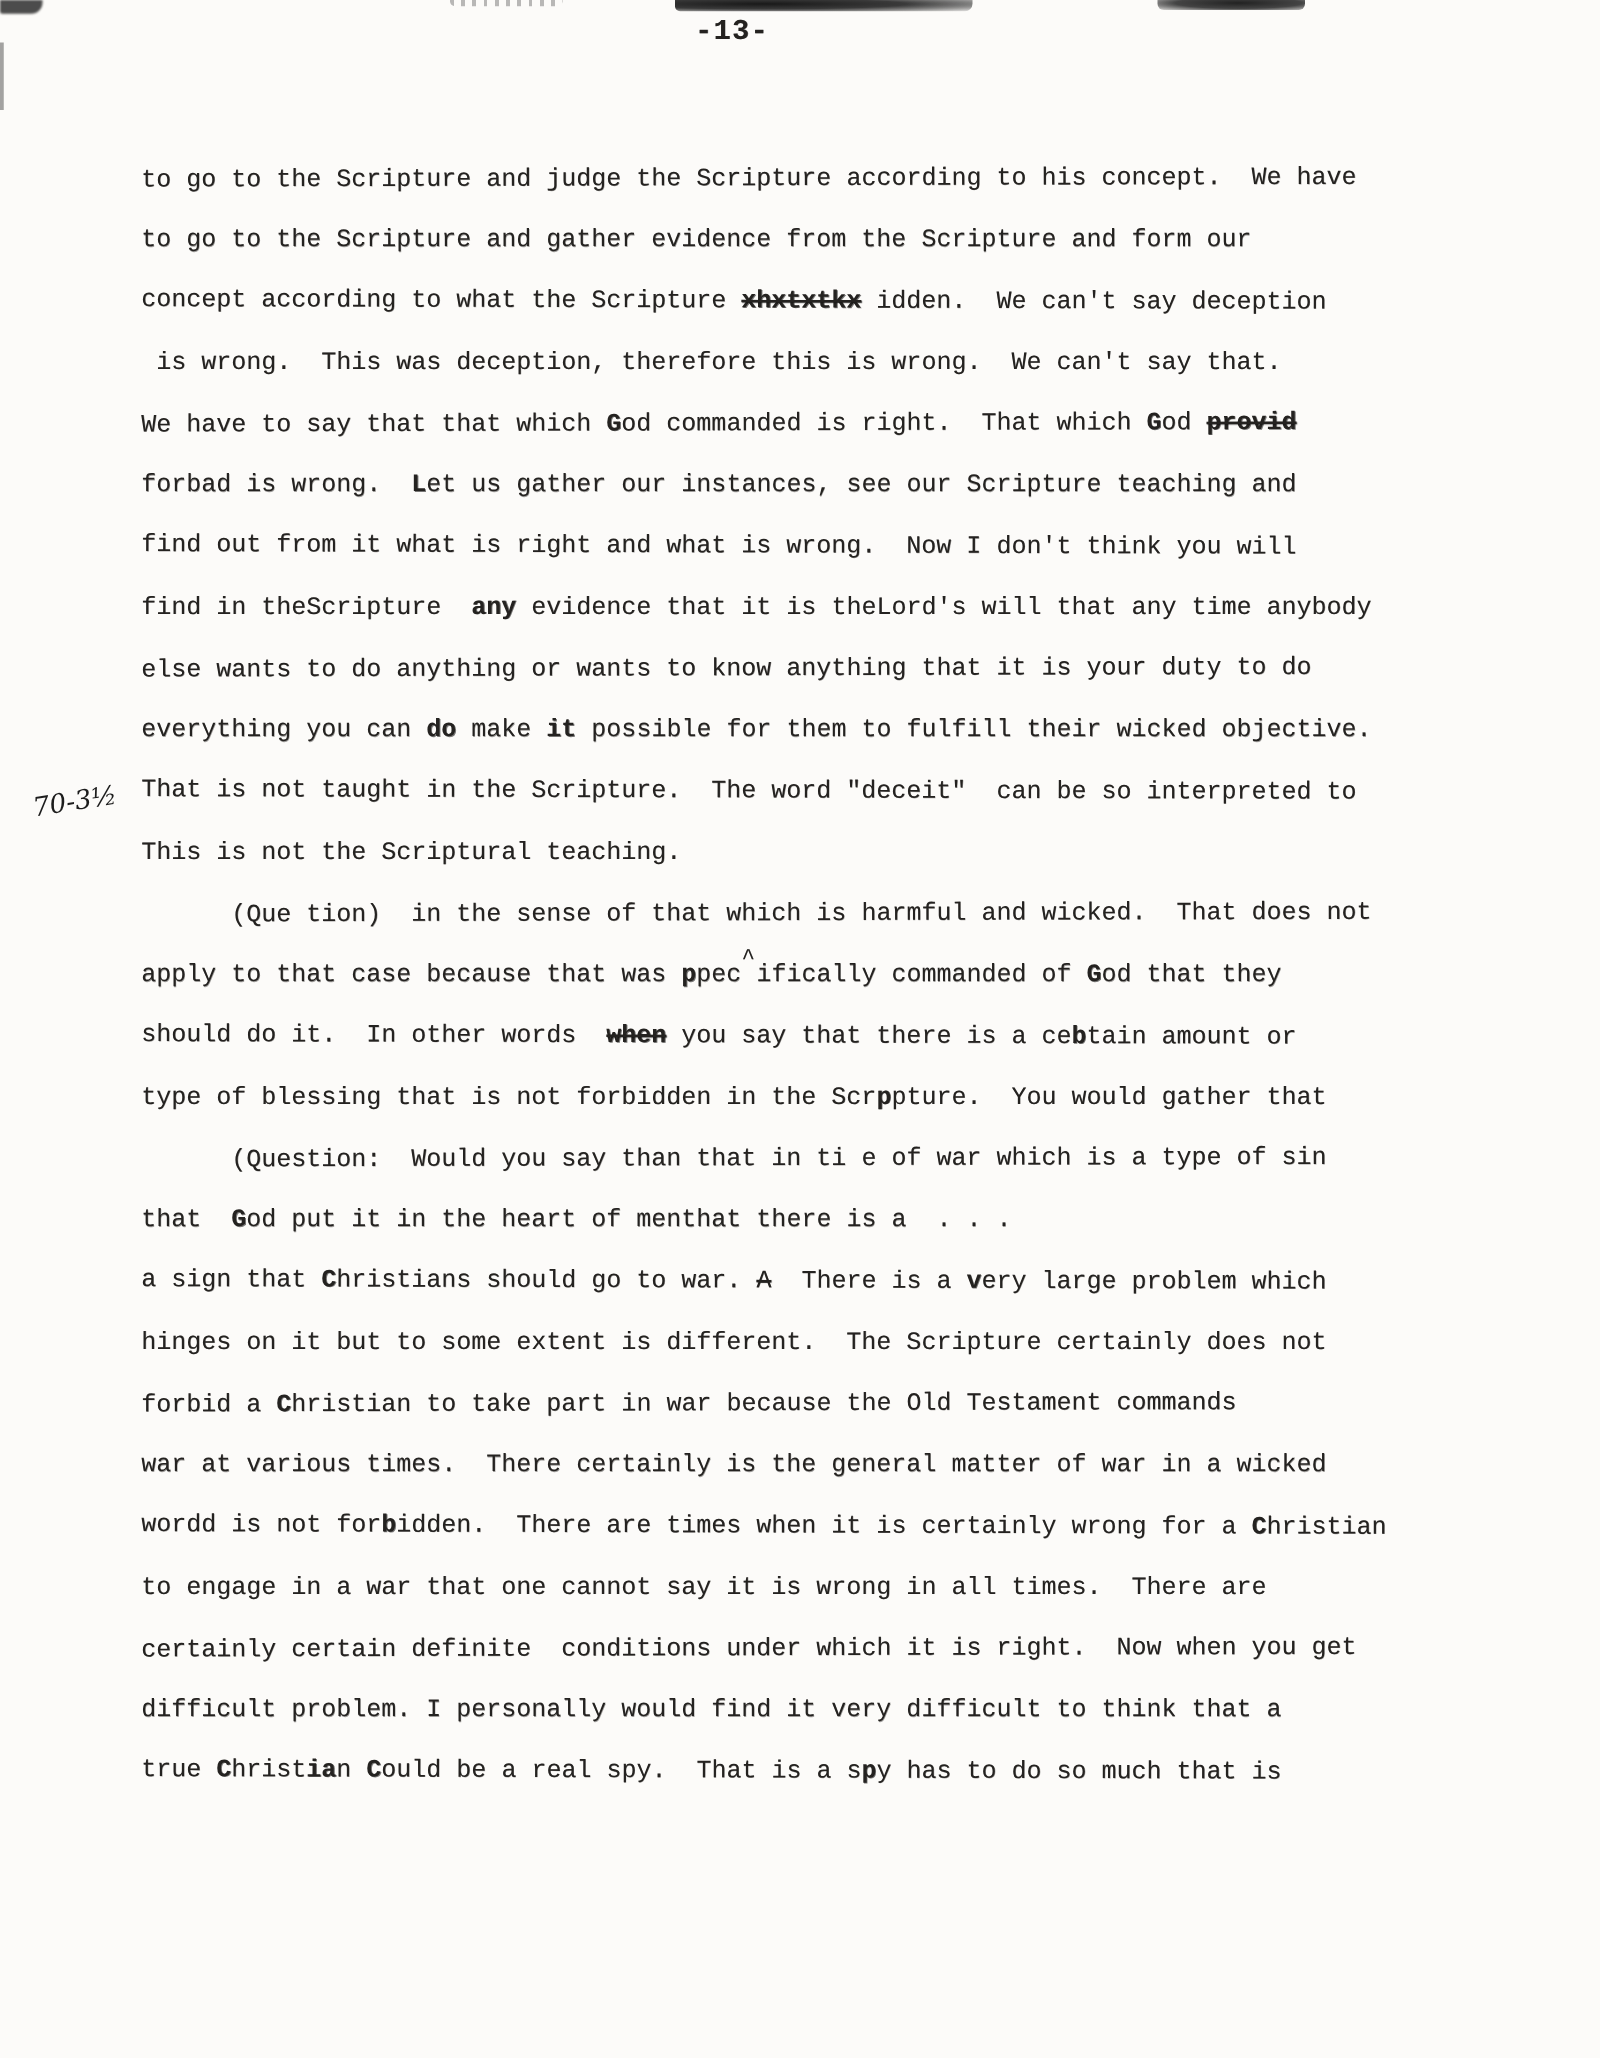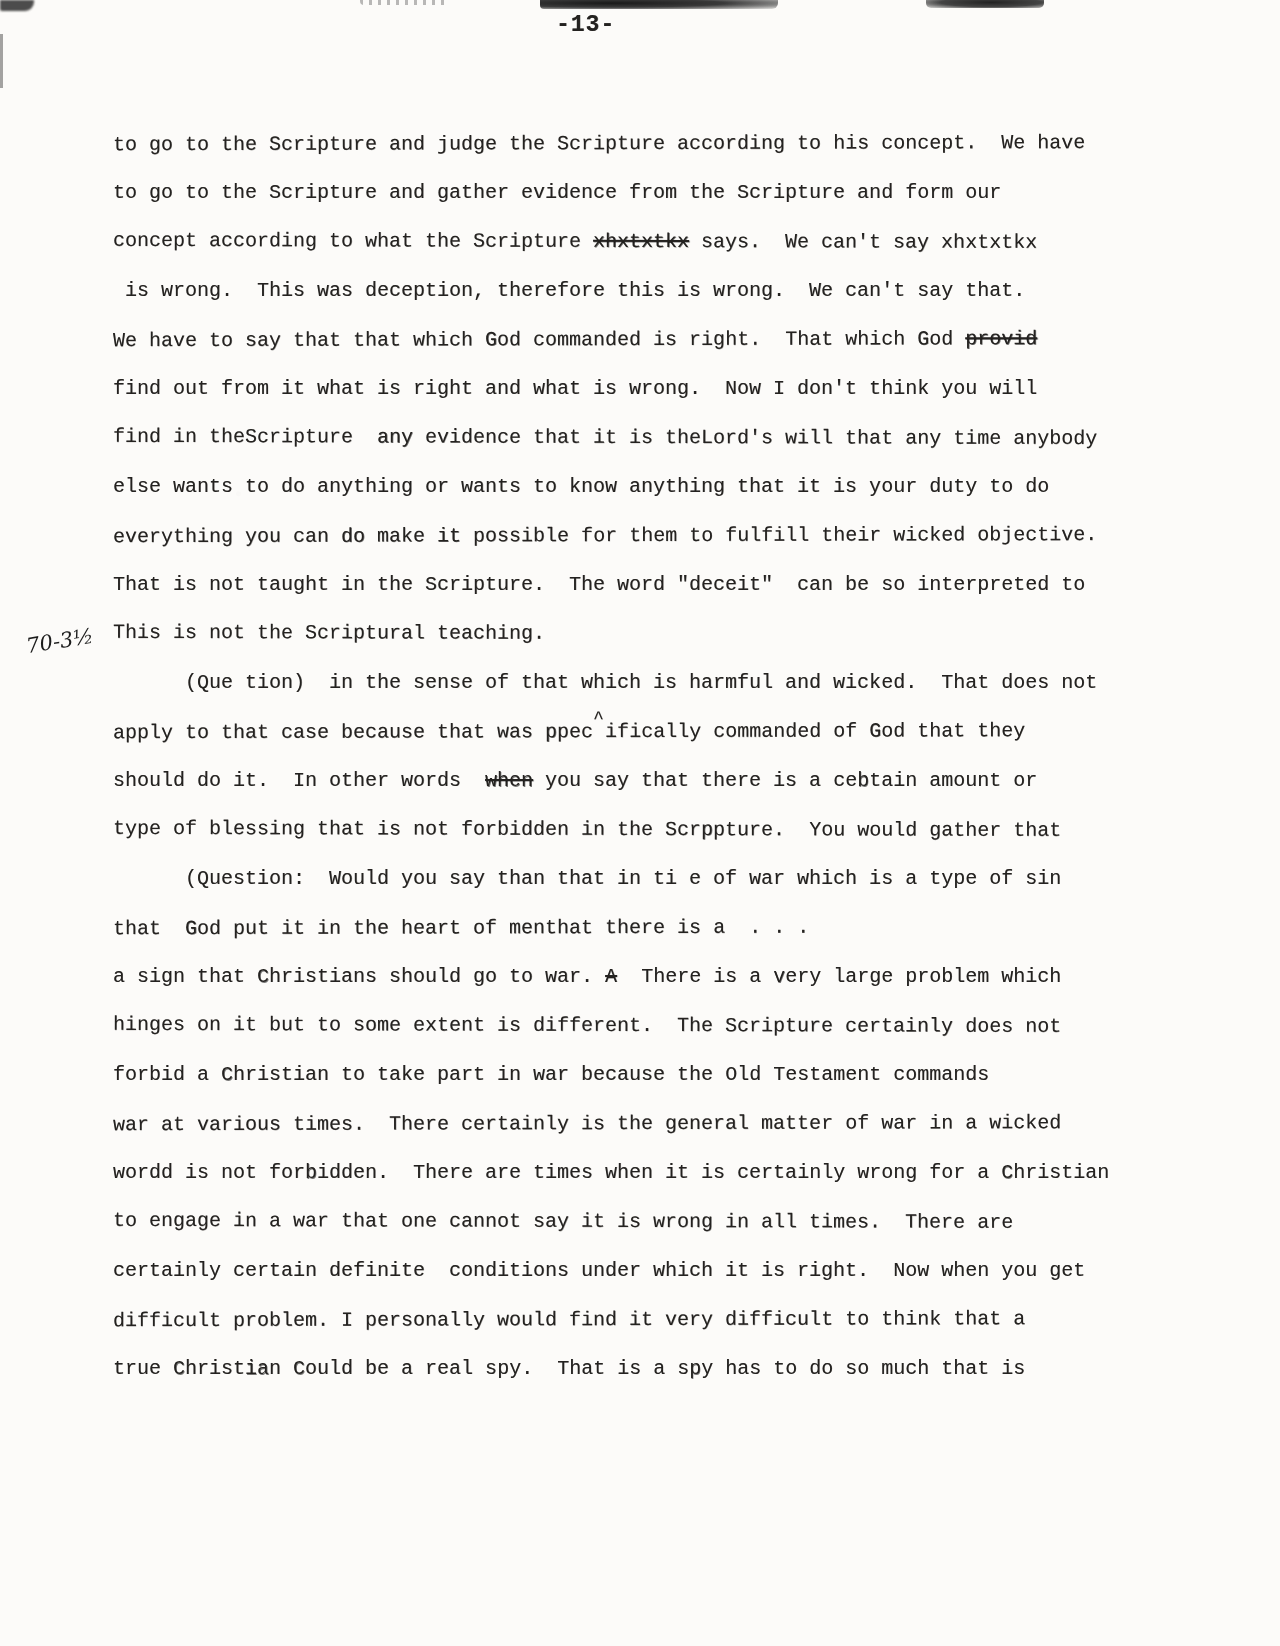--- a/index.html
+++ b/index.html
@@ -44,21 +44,21 @@
   .tline {
     white-space: pre;
     height: 49px; line-height: 49px;
     font-size: 20px;
     text-shadow: 0.35px 0.35px 0.25px rgba(20,18,16,.4);
   }
   .tline:nth-child(4n+1) { transform: rotate(-0.12deg); }
   .tline:nth-child(4n+3) { transform: rotate(0.12deg); }
   .tline.tight { height: 36px; line-height: 22px; margin-bottom: 6px; }
 
-  .b  { font-weight: normal; text-shadow: 0.7px 0.5px 0.4px rgba(10,10,10,.55); }
+  .b  { font-weight: bold; text-shadow: 0.7px 0.5px 0.4px rgba(10,10,10,.55); }
   .st { text-decoration: line-through; text-decoration-thickness: 2.2px; }
   .raise { display: inline-block; width: 0; overflow: visible;
            transform: translateY(-14px); font-size: 0.9em; }
 </style>
 </head>
 <body>
 
 <div class="page">
 
   <div class="smudge smudge-1"></div>
@@ -67,23 +67,24 @@
   <div class="corner-mark"></div>
   <div class="edge-tick"></div>
 
   <div class="page-number">-13-</div>
 
   <div class="margin-note">70-3½</div>
 
   <div class="doc-body">
       <div class="tline"><span>to go to the Scripture and judge the Scripture according to his concept.  We have</span></div>
       <div class="tline"><span>to go to the Scripture and gather evidence from the Scripture and form our</span></div>
-      <div class="tline"><span>concept according to what the Scripture </span><span class="b st">xhxtxtkx</span><span> says.  We can't say xhxtxtkx</span></div>
+      <div class="tline"><span>concept according to what the Scripture </span><span class="b st">xhxtxtkx</span><span> idden.  We can't say deception</span></div>
       <div class="tline"><span> is wrong.  This was deception, therefore this is wrong.  We can't say that.</span></div>
       <div class="tline"><span>We have to say that that which </span><span class="b">G</span><span>od commanded is right.  That which </span><span class="b">G</span><span>od </span><span class="b st">provid</span></div>
+      <div class="tline"><span>forbad is wrong.  </span><span class="b">L</span><span>et us gather our instances, see our Scripture teaching and</span></div>
       <div class="tline"><span>find out from it what is right and what is wrong.  Now I don't think you will</span></div>
       <div class="tline"><span>find in theScripture  </span><span class="b">any</span><span> evidence that it is theLord's will that any time anybody</span></div>
       <div class="tline"><span>else wants to do anything or wants to know anything that it is your duty to do</span></div>
       <div class="tline"><span>everything you can </span><span class="b">do</span><span> make </span><span class="b">it</span><span> possible for them to fulfill their wicked objective.</span></div>
       <div class="tline"><span>That is not taught in the Scripture.  The word "deceit"  can be so interpreted to</span></div>
       <div class="tline"><span>This is not the Scriptural teaching.</span></div>
       <div class="tline"><span>      (Que tion)  in the sense of that which is harmful and wicked.  That does not</span></div>
       <div class="tline"><span>apply to that case because that was </span><span class="b">p</span><span>pec</span><span class="raise">^</span><span> ifically commanded of </span><span class="b">G</span><span>od that they</span></div>
       <div class="tline"><span>should do it.  In other words  </span><span class="b st">when</span><span> you say that there is a ce</span><span class="b">b</span><span>tain amount or</span></div>
       <div class="tline"><span>type of blessing that is not forbidden in the Scr</span><span class="b">p</span><span>pture.  You would gather that</span></div>

